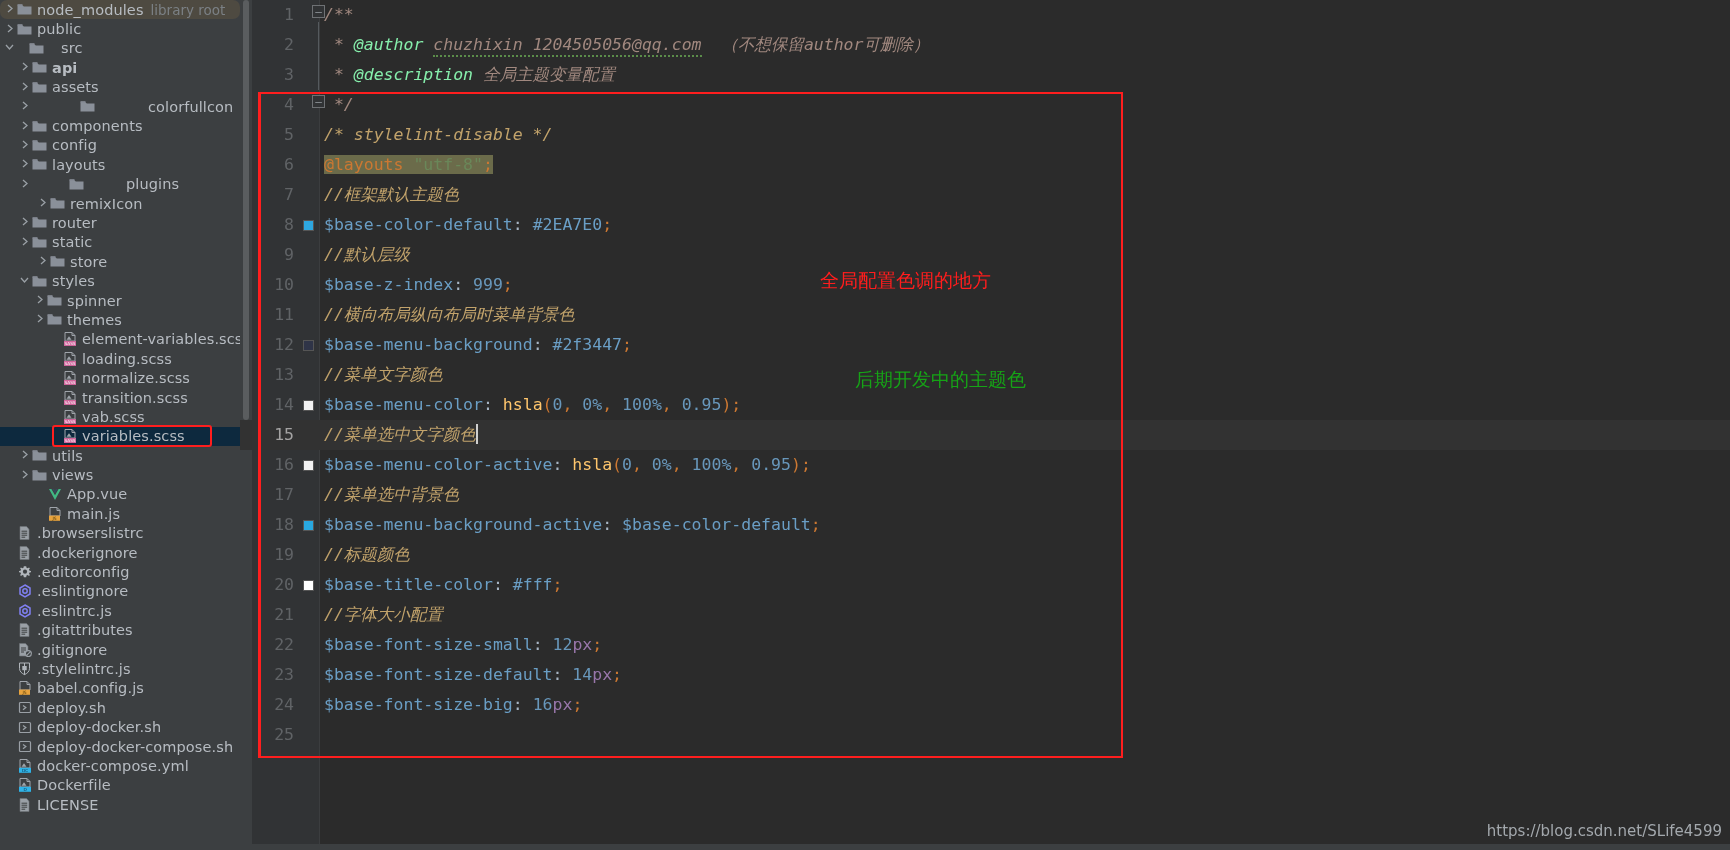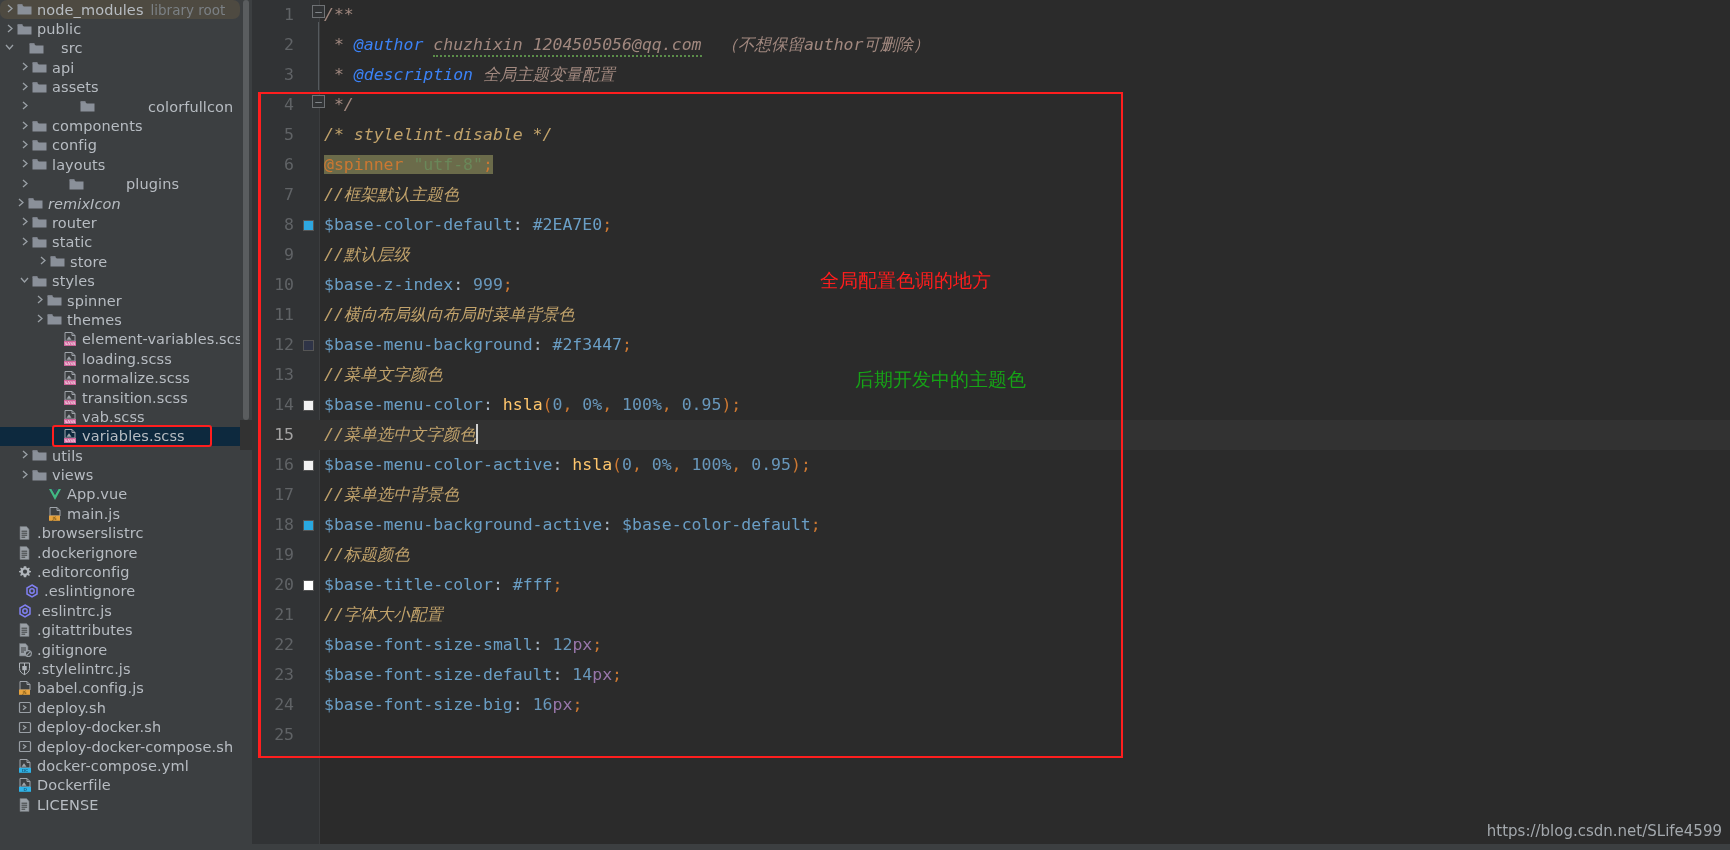--- a/index.html
+++ b/index.html
@@ -120,21 +120,21 @@
     background: #313335;
   }
   .foldline {
     position: absolute; left: 78px; top: 20px;
     width: 1px; height: 78px; background: #555a5e;
   }
   .src { position: absolute; left: 84px; top: 0; height: 30px; line-height: 30px; }
 
   
   .c-doc      { color: #a1887f; font-style: italic; }
-  .c-doctag   { color: #3b82f6; font-style: italic; }
+  .c-doctag   { color: #86efac; font-style: italic; }
   .c-comment  { color: #c2a36b; font-style: italic; }
   .c-var      { color: #6a9ec5; }
   .c-num      { color: #6897bb; }
   .c-hex      { color: #6a9ec5; }
   .c-punct    { color: #cc7832; }
   .c-fn       { color: #ffc66d; }
   .c-str      { color: #6a8759; }
   .c-at       { color: #cc7832; }
   .c-unit     { color: #9876aa; }
   .c-white    { color: #a9b7c6; }
@@ -231,21 +231,21 @@
             </svg>
           </span>
           <span class="ico">
             <svg width="15" height="13" viewBox="0 0 15 13">
               <path d="M0.5 2.2 L0.5 11.5 L14.5 11.5 L14.5 3.6 L6.8 3.6 L5.4 2.2 Z" fill="#8a9099"></path>
               <rect x="0.5" y="1.2" width="5" height="1.6" fill="#8a9099"></rect>
             </svg>
           </span>
           <span class="lbl">src</span>
         </div>
-        <div class="tree-row" style="padding-left: 18px;">
+        <div class="tree-row" style="padding-left: 18px; font-weight: bold;">
           <span class="arrow">
             <svg width="8" height="9" viewBox="0 0 8 9">
               <path d="M2 1 L6 4.5 L2 8" fill="none" stroke="#9aa0a6" stroke-width="1.3"></path>
             </svg>
           </span>
           <span class="ico">
             <svg width="15" height="13" viewBox="0 0 15 13">
               <path d="M0.5 2.2 L0.5 11.5 L14.5 11.5 L14.5 3.6 L6.8 3.6 L5.4 2.2 Z" fill="#8a9099"></path>
               <rect x="0.5" y="1.2" width="5" height="1.6" fill="#8a9099"></rect>
             </svg>
@@ -329,21 +329,21 @@
             </svg>
           </span>
           <span class="ico">
             <svg width="15" height="13" viewBox="0 0 15 13">
               <path d="M0.5 2.2 L0.5 11.5 L14.5 11.5 L14.5 3.6 L6.8 3.6 L5.4 2.2 Z" fill="#8a9099"></path>
               <rect x="0.5" y="1.2" width="5" height="1.6" fill="#8a9099"></rect>
             </svg>
           </span>
           <span class="lbl">plugins</span>
         </div>
-        <div class="tree-row" style="padding-left: 14px; font-style: italic;">
+        <div class="tree-row" style="padding-left: 36px;">
           <span class="arrow">
             <svg width="8" height="9" viewBox="0 0 8 9">
               <path d="M2 1 L6 4.5 L2 8" fill="none" stroke="#9aa0a6" stroke-width="1.3"></path>
             </svg>
           </span>
           <span class="ico">
             <svg width="15" height="13" viewBox="0 0 15 13">
               <path d="M0.5 2.2 L0.5 11.5 L14.5 11.5 L14.5 3.6 L6.8 3.6 L5.4 2.2 Z" fill="#8a9099"></path>
               <rect x="0.5" y="1.2" width="5" height="1.6" fill="#8a9099"></rect>
             </svg>
@@ -585,21 +585,21 @@
         <div class="tree-row" style="padding-left: 3px;">
           <span class="arrow"></span>
           <span class="ico">
             <svg width="14" height="14" viewBox="0 0 14 14">
               <path d="M7 1.2 L8.2 1.2 L8.5 2.8 L9.7 3.3 L11 2.4 L11.9 3.3 L11 4.6 L11.5 5.8 L13 6.1 L13 7.3 L11.5 7.6 L11 8.8 L11.9 10.1 L11 11 L9.7 10.1 L8.5 10.6 L8.2 12.2 L7 12.2 L5.8 12.2 L5.5 10.6 L4.3 10.1 L3 11 L2.1 10.1 L3 8.8 L2.5 7.6 L1 7.3 L1 6.1 L2.5 5.8 L3 4.6 L2.1 3.3 L3 2.4 L4.3 3.3 L5.5 2.8 L5.8 1.2 Z" fill="#b0b5ba"></path>
               <circle cx="7" cy="6.7" r="2.1" fill="#3c3f41"></circle>
             </svg>
           </span>
           <span class="lbl">.editorconfig</span>
         </div>
-        <div class="tree-row" style="padding-left: 10px;">
+        <div class="tree-row" style="padding-left: 3px;">
           <span class="arrow"></span>
           <span class="ico">
             <svg width="14" height="14" viewBox="0 0 14 14">
               <polygon points="7,1 12,4 12,10 7,13 2,10 2,4" fill="none" stroke="#8080f2" stroke-width="1.5"></polygon>
               <circle cx="7" cy="7" r="2.2" fill="none" stroke="#8080f2" stroke-width="1.5"></circle>
             </svg>
           </span>
           <span class="lbl">.eslintignore</span>
         </div>
         <div class="tree-row" style="padding-left: 3px;">
@@ -731,21 +731,21 @@
     <div id="gutter-strip">
       <div id="scroll-thumb"></div>
     </div>
     <div id="gutter"></div>
     <div id="code-lines">
         <div class="code-line" style="top: 0px; position: absolute; left: 0px; right: 0px;"><span class="ln">1</span><span class="src"><span class="c-doc">/**</span></span></div>
         <div class="code-line" style="top: 30px; position: absolute; left: 0px; right: 0px;"><span class="ln">2</span><span class="src"><span class="c-doc"> * </span><span class="c-doctag">@author</span><span class="c-doc"> </span><span class="c-doc squiggle">chuzhixin 1204505056@qq.com</span><span class="c-doc">  （不想保留author可删除）</span></span></div>
         <div class="code-line" style="top: 60px; position: absolute; left: 0px; right: 0px;"><span class="ln">3</span><span class="src"><span class="c-doc"> * </span><span class="c-doctag">@description</span><span class="c-doc"> 全局主题变量配置</span></span></div>
         <div class="code-line" style="top: 90px; position: absolute; left: 0px; right: 0px;"><span class="ln">4</span><span class="src"><span class="c-doc"> */</span></span></div>
         <div class="code-line" style="top: 120px; position: absolute; left: 0px; right: 0px;"><span class="ln">5</span><span class="src"><span class="c-comment">/* stylelint-disable */</span></span></div>
-        <div class="code-line" style="top: 150px; position: absolute; left: 0px; right: 0px;"><span class="ln">6</span><span class="src"><span class="hl-charset"><span class="c-at">@spinner</span><span class="c-white"> </span><span class="c-str">"utf-8"</span><span class="c-punct">;</span></span></span></div>
+        <div class="code-line" style="top: 150px; position: absolute; left: 0px; right: 0px;"><span class="ln">6</span><span class="src"><span class="hl-charset"><span class="c-at">@layouts</span><span class="c-white"> </span><span class="c-str">"utf-8"</span><span class="c-punct">;</span></span></span></div>
         <div class="code-line" style="top: 180px; position: absolute; left: 0px; right: 0px;"><span class="ln">7</span><span class="src"><span class="c-comment">//框架默认主题色</span></span></div>
         <div class="code-line" style="top: 210px; position: absolute; left: 0px; right: 0px;"><span class="ln">8</span><span class="swatch" style="background: rgb(46, 167, 224);"></span><span class="src"><span class="c-var">$base-color-default</span><span class="c-white">: </span><span class="c-hex">#2EA7E0</span><span class="c-punct">;</span></span></div>
         <div class="code-line" style="top: 240px; position: absolute; left: 0px; right: 0px;"><span class="ln">9</span><span class="src"><span class="c-comment">//默认层级</span></span></div>
         <div class="code-line" style="top: 270px; position: absolute; left: 0px; right: 0px;"><span class="ln">10</span><span class="src"><span class="c-var">$base-z-index</span><span class="c-white">: </span><span class="c-num">999</span><span class="c-punct">;</span></span></div>
         <div class="code-line" style="top: 300px; position: absolute; left: 0px; right: 0px;"><span class="ln">11</span><span class="src"><span class="c-comment">//横向布局纵向布局时菜单背景色</span></span></div>
         <div class="code-line" style="top: 330px; position: absolute; left: 0px; right: 0px;"><span class="ln">12</span><span class="swatch" style="background: rgb(47, 52, 71);"></span><span class="src"><span class="c-var">$base-menu-background</span><span class="c-white">: </span><span class="c-hex">#2f3447</span><span class="c-punct">;</span></span></div>
         <div class="code-line" style="top: 360px; position: absolute; left: 0px; right: 0px;"><span class="ln">13</span><span class="src"><span class="c-comment">//菜单文字颜色</span></span></div>
         <div class="code-line" style="top: 390px; position: absolute; left: 0px; right: 0px;"><span class="ln">14</span><span class="swatch" style="background: rgb(242, 242, 242);"></span><span class="src"><span class="c-var">$base-menu-color</span><span class="c-white">: </span><span class="c-fn">hsla</span><span class="c-punct">(</span><span class="c-num">0</span><span class="c-punct">,</span><span class="c-num"> 0%</span><span class="c-punct">,</span><span class="c-num"> 100%</span><span class="c-punct">,</span><span class="c-num"> 0.95</span><span class="c-punct">)</span><span class="c-punct">;</span></span></div>
         <div class="code-line caretline" style="top: 420px; position: absolute; left: 0px; right: 0px;"><span class="ln">15</span><span class="src"><span class="c-comment">//菜单选中文字颜色</span><span class="caret"></span></span></div>
         <div class="code-line" style="top: 450px; position: absolute; left: 0px; right: 0px;"><span class="ln">16</span><span class="swatch" style="background: rgb(242, 242, 242);"></span><span class="src"><span class="c-var">$base-menu-color-active</span><span class="c-white">: </span><span class="c-fn">hsla</span><span class="c-punct">(</span><span class="c-num">0</span><span class="c-punct">,</span><span class="c-num"> 0%</span><span class="c-punct">,</span><span class="c-num"> 100%</span><span class="c-punct">,</span><span class="c-num"> 0.95</span><span class="c-punct">)</span><span class="c-punct">;</span></span></div>

